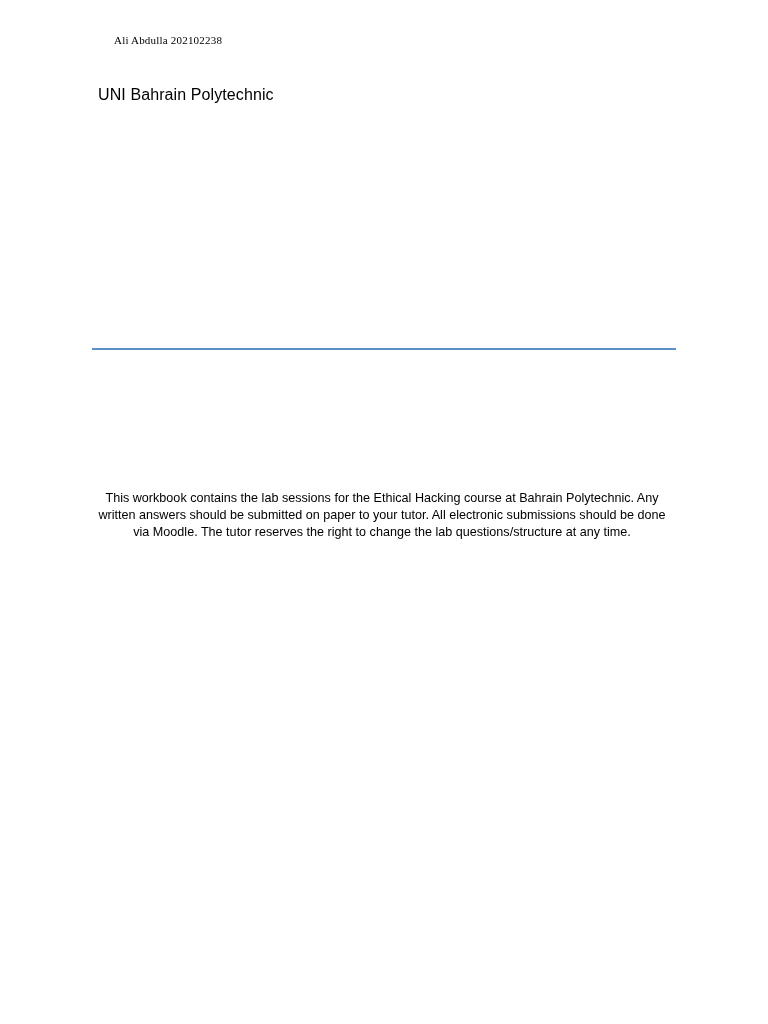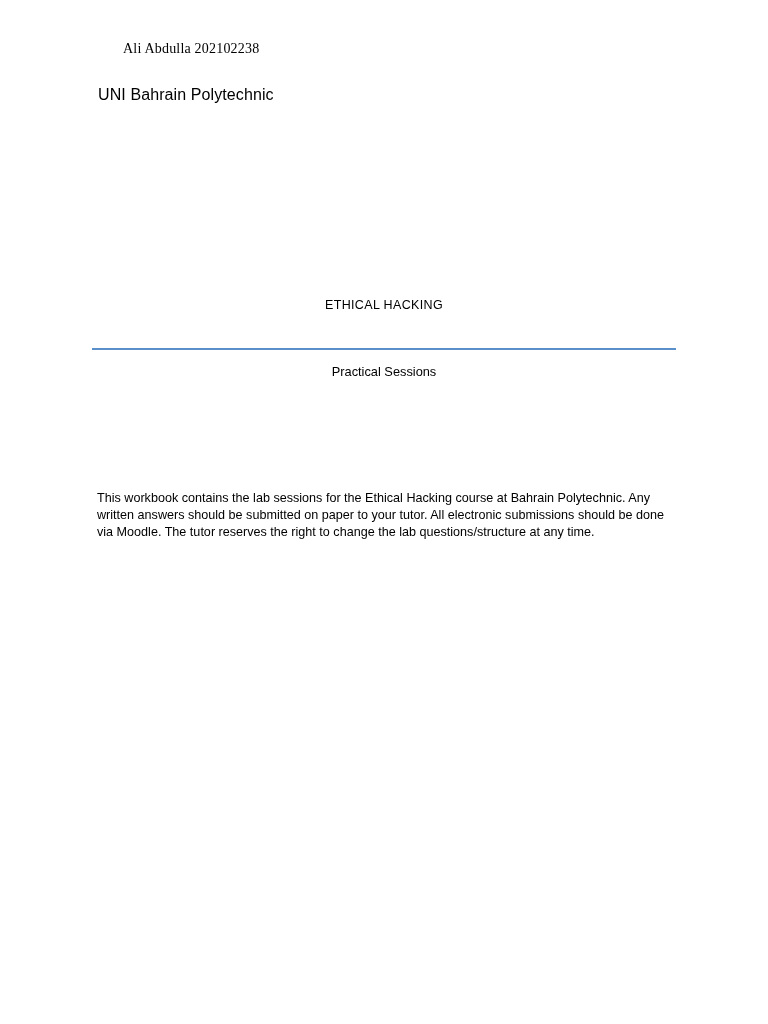--- a/index.html
+++ b/index.html
@@ -19,27 +19,26 @@
   .page {
     position: absolute;
     inset: 0;
     background: #ffffff;
   }
 
   
   .author-line {
     position: absolute;
     left: 114px;
-    top: 41px;
+    top: 34px;
     font-family: "Liberation Serif", serif;
-    font-size: 14px;
+    font-size: 11px;
     letter-spacing: 0.2px;
     color: #000000;
     white-space: nowrap;
-    margin-left: 9px;
   }
 
   .uni-line {
     position: absolute;
     left: 98px;
     top: 86px;
     font-family: Liberation Sans, sans-serif;
     font-size: 16px;
     letter-spacing: 0.1px;
     color: #000000;
@@ -82,33 +81,31 @@
   
   .body-paragraph {
     position: absolute;
     left: 97px;
     width: 570px;
     top: 490px;
     font-family: "Liberation Sans", sans-serif;
     font-size: 12.6px;
     line-height: 17px;
     color: #000000;
-    text-align: left;
+    text-align: center;
   }
 </style>
 </head>
 <body>
 
 <div class="page">
 
   <div class="author-line">Ali Abdulla 202102238</div>
 
   <div class="uni-line">UNI Bahrain Polytechnic</div>
 
-  <div class="doc-title">ETHICAL HACKING</div>
 
   <div class="title-rule"></div>
 
-  <div class="doc-subtitle">Practical Sessions</div>
 
   <div class="body-paragraph">This workbook contains the lab sessions for the Ethical Hacking course at Bahrain Polytechnic. Any written answers should be submitted on paper to your tutor. All electronic submissions should be done via Moodle. The tutor reserves the right to change the lab questions/structure at any time.</div>
 
 </div>
 
 </body></html>

